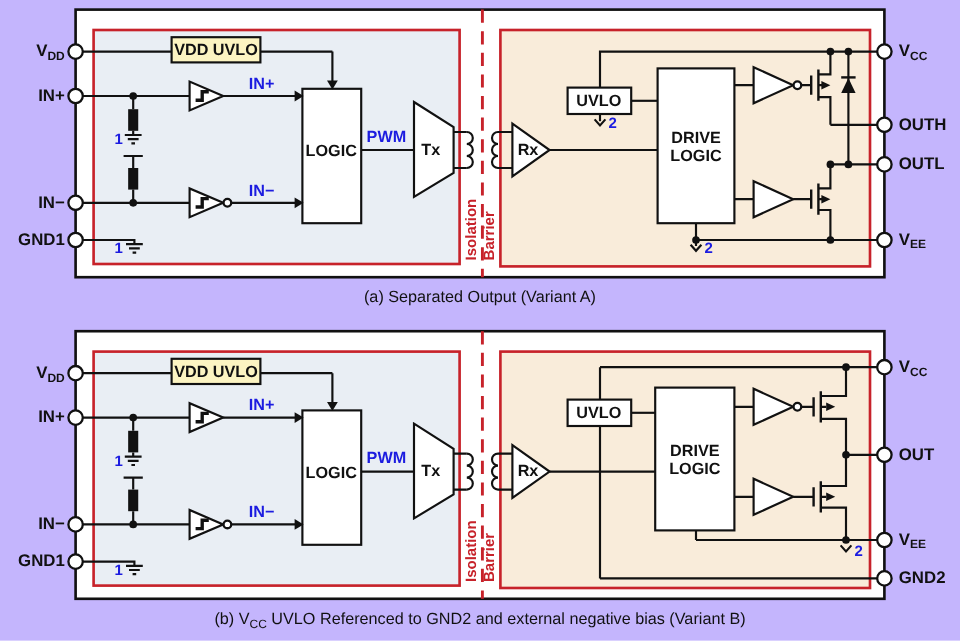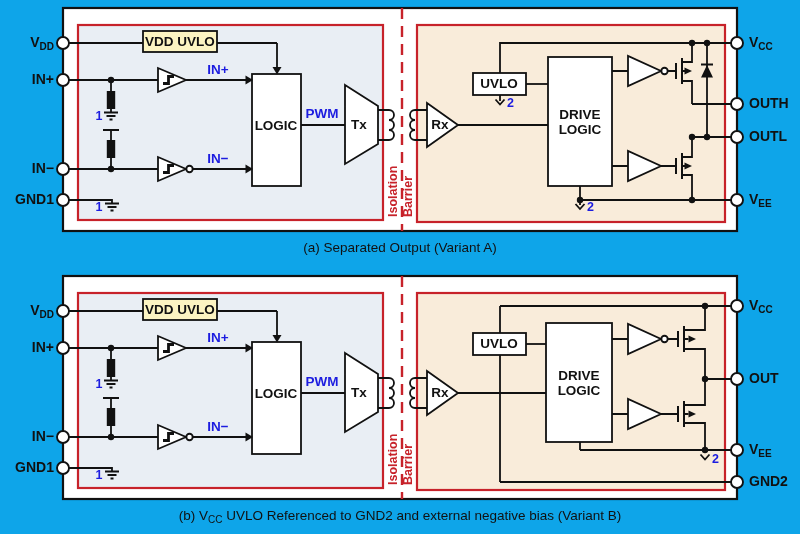--- a/index.html
+++ b/index.html
@@ -1,16 +1,16 @@
 <!DOCTYPE html>
 <html><head>
 <meta charset="utf-8">
 <style>
   html,body{margin:0;padding:0;background:#fff;}
-  #stage{position:relative;width:800px;height:534px;background:#0ea5e9;overflow:hidden;}
+  #stage{position:relative;width:800px;height:534px;background:#c4b5fd;overflow:hidden;}
   svg{display:block;}
   .wire{stroke:#111;stroke-width:1.8;fill:none;}
   .thick{stroke:#111;stroke-width:2;fill:none;}
   .outer{fill:#ffffff;stroke:#111;stroke-width:2.2;}
   .regionL{fill:#e9eef4;stroke:#c7222a;stroke-width:2.2;}
   .regionR{fill:#f9ecda;stroke:#c7222a;stroke-width:2.2;}
   .dash{stroke:#c7222a;stroke-width:2.4;stroke-dasharray:11 7;fill:none;}
   .box{fill:#ffffff;stroke:#111;stroke-width:1.8;}
   .ybox{fill:#fcf4c2;stroke:#111;stroke-width:1.8;}
   .pin{fill:#ffffff;stroke:#111;stroke-width:1.9;}

